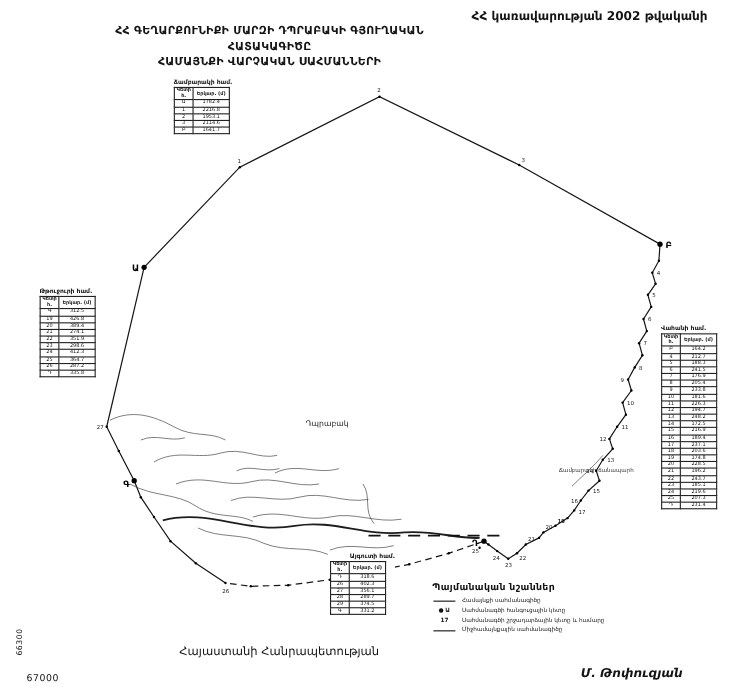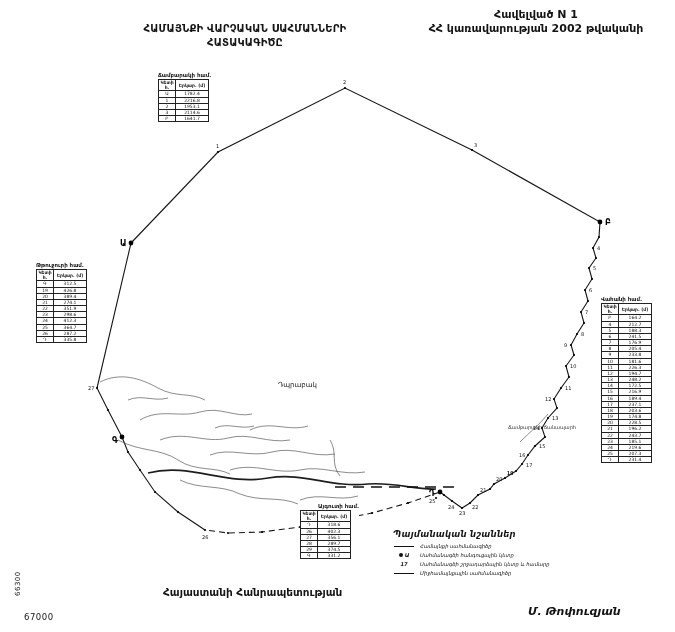--- a/index.html
+++ b/index.html
@@ -19,46 +19,46 @@
   
   .mtable{position:absolute;background:#fff;}
   .tcap{font-size:5.5px;font-weight:bold;margin-bottom:1px;white-space:nowrap;}
   .mtable table{border-collapse:collapse;}
   .mtable th,.mtable td{border:0.5px solid #222;font-size:4.5px;line-height:1.15;
     padding:0 1px;text-align:center;font-family:"DejaVu Sans",sans-serif;}
   .mtable th{font-weight:bold;}
   .col-n{width:14px;}
   .col-l{width:30px;}
   
-  .legend{position:absolute;left:393px;top:529px;width:190px;font-style:italic;}
+  .legend{position:absolute;left:393px;top:529px;width:190px;}
   .legend-title{font-size:8.5px;font-weight:bold;margin-bottom:4px;letter-spacing:.3px;}
   .legend-item{display:flex;align-items:center;gap:5px;margin:3px 0;font-size:5.2px;}
   .sym{width:22px;display:flex;align-items:center;justify-content:center;gap:2px;flex:0 0 22px;}
   .sym-line{width:20px;border-top:1.7px solid #111;}
   .sym-thin{width:20px;border-top:0.8px solid #111;}
   .sym-dot{width:4px;height:4px;border-radius:50%;background:#111;}
   .sym-chr{font-size:5.2px;font-weight:bold;}
   
   .grid-y{position:absolute;left:14px;top:596px;transform:rotate(-90deg);
     transform-origin:left top;font-size:7px;letter-spacing:.5px;}
   .grid-x{position:absolute;left:24px;top:597px;font-size:8.5px;letter-spacing:.5px;margin-top:15px;}
-  .gov-block{position:absolute;left:163px;top:586px;font-weight:bold;font-size:10.5px;line-height:1.32;}
+  .gov-block{position:absolute;left:163px;top:586px;font-weight:normal;font-size:10.5px;line-height:1.32;}
   .signature{position:absolute;left:528px;top:605px;font-weight:bold;font-size:11px;font-style:italic;}
 </style>
 </head>
 <body>
 
 <div id="page">
 
   <div class="title-block">
+    <div>ՀՀ ԳԵՂԱՐՔՈՒՆԻՔԻ ՄԱՐԶԻ ԴՊՐԱԲԱԿԻ ԳՅՈՒՂԱԿԱՆ</div>
+    <div>ՀԱՏԱԿԱԳԻԾԸ</div>
     <div>ՀԱՄԱՅՆՔԻ ՎԱՐՉԱԿԱՆ  ՍԱՀՄԱՆՆԵՐԻ</div>
-    <div>ՀԱՏԱԿԱԳԻԾԸ</div>
   </div>
   <div class="annex-block">
-    <div>Հավելված N 1</div>
     <div>ՀՀ կառավարության 2002 թվականի</div>
   </div>
 
   <svg id="mapsvg" width="675" height="632" viewBox="0 0 675 632">
 
     <path d="M131,243 L218,152 L345,88 L472,150 L600,222
          L599,237 L593,248 L596,258 L589,268 L592,279 L585,290 L588,301 L581,312
          L584,323 L577,334 L571,345 L574,355 L566,366 L569,377 L561,388 L554,399
          L557,408 L548,418 L542,428 L545,437 L535,446 L528,455 L522,464 L516,471
          L505,478 L494,484 L490,489 L478,495 L470,503 L462,508 L452,501 L444,495 L440,492" fill="none" stroke="#161616" stroke-width="1.1"></path>

